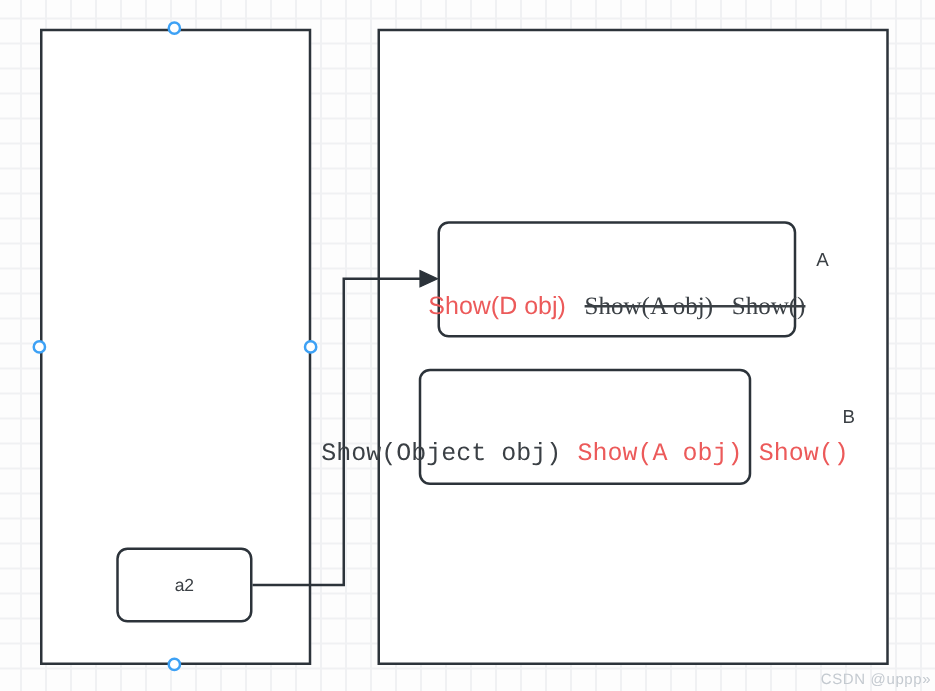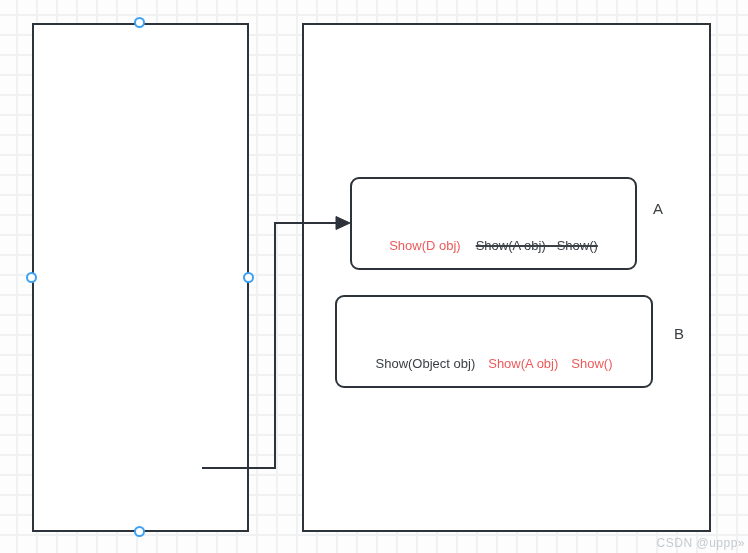--- a/index.html
+++ b/index.html
@@ -33,28 +33,29 @@
     border-radius: 9px;
     box-sizing: border-box;
     display: flex;
     align-items: center;
     justify-content: center;
   }
   #left-rect  { left: 32px;  top: 23px; width: 217px; height: 509px; }
   #right-rect { left: 302px; top: 23px; width: 409px; height: 509px; }
 
   #box-a { left: 350px; top: 177px; width: 287px; height: 93px; gap: 15px; }
-  #box-b { left: 335px; top: 295px; width: 318px; height: 93px; gap: 13px; }
+  #box-b { left: 335px; top: 295px; width: 266px; height: 93px; gap: 13px; font-family: Liberation Mono, monospace; }
   #box-a2 { left: 93px; top: 438px; width: 109px; height: 60px; }
 
-  .method { font-size: 13px; color: #3b4045; white-space: pre; margin-top: 44px; }
+  .method { font-size: 20px; color: #3b4045; white-space: pre; margin-top: 44px; }
   .method.red { color: #ec5a5a; }
   .method.struck {
     text-decoration: line-through;
     text-decoration-thickness: 1.5px;
+    font-family: Liberation Serif, serif;
   }
   .side-label {
     position: absolute;
     font-size: 15px;
     color: #3b4045;
   }
   #label-a { left: 653px; top: 200px; }
   #label-b { left: 674px; top: 325px; }
 
   #a2-text { font-size: 14px; color: #3b4045; }
@@ -110,20 +111,23 @@
   </div>
   <span id="label-a" class="side-label">A</span>
 
   <div id="box-b" class="rounded-box">
     <span class="method">Show(Object obj)</span>
     <span class="method red">Show(A obj)</span>
     <span class="method red">Show()</span>
   </div>
   <span id="label-b" class="side-label">B</span>
 
+  <div id="box-a2" class="rounded-box">
+    <span id="a2-text">a2</span>
+  </div>
 
   <div id="handle-top" class="handle"></div>
   <div id="handle-left" class="handle"></div>
   <div id="handle-right" class="handle"></div>
   <div id="handle-bottom" class="handle"></div>
 
   <span id="watermark">CSDN @uppp»</span>
 </div>
 
 </body></html>

